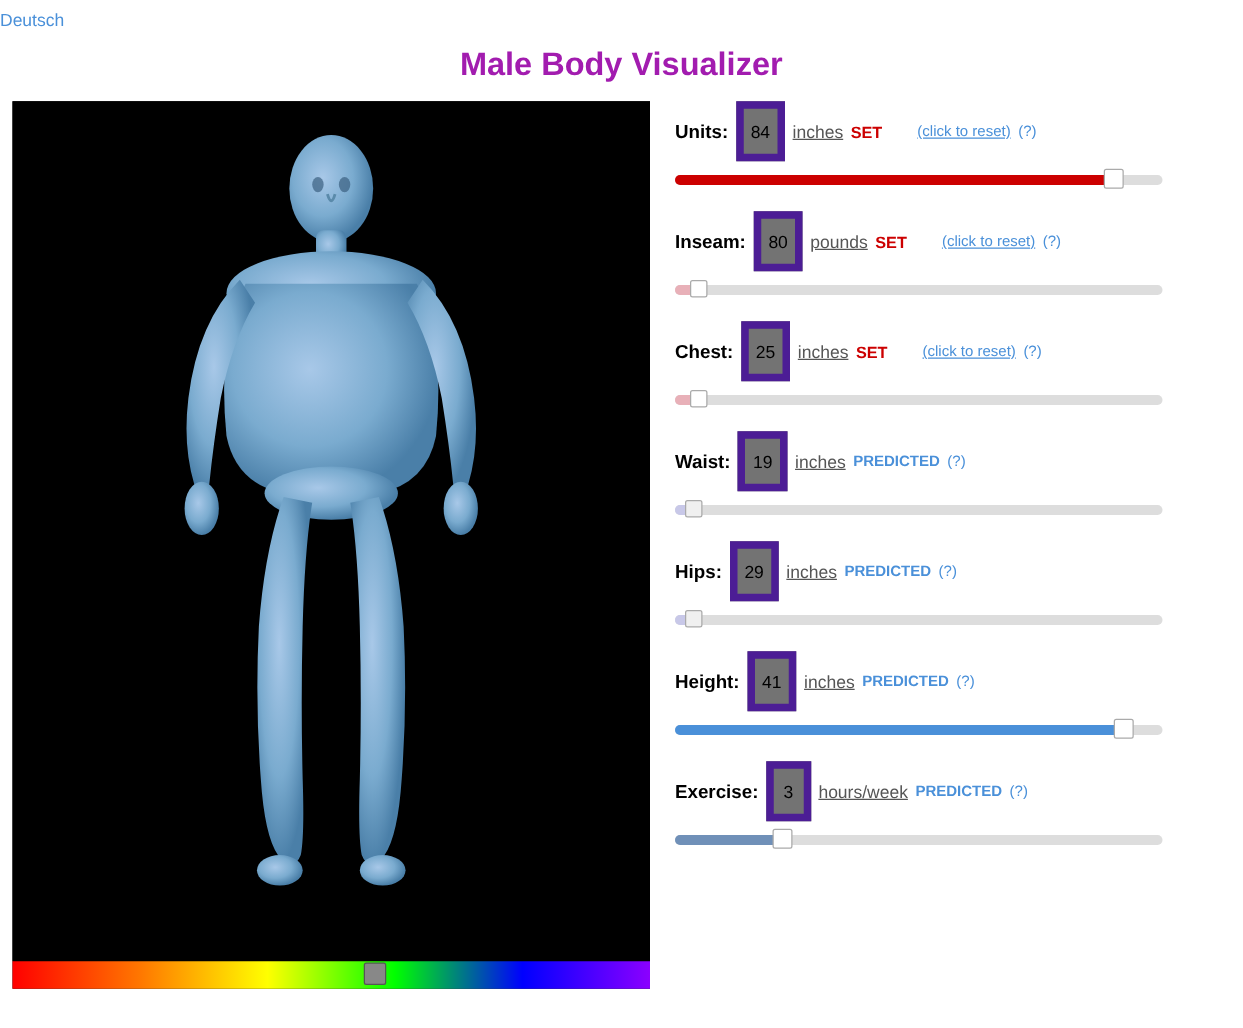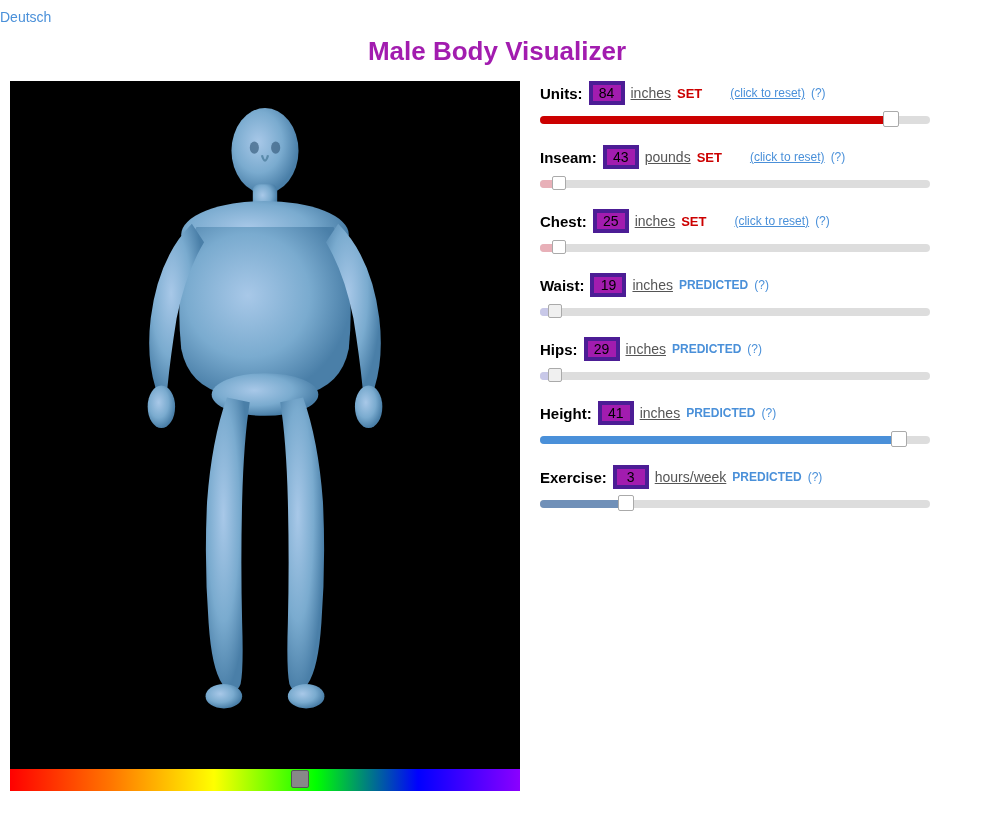--- a/index.html
+++ b/index.html
@@ -112,27 +112,27 @@
       margin-bottom: 6px;
       font-size: 15px;
     }
 
     .measurement-label {
       font-weight: bold;
       font-size: 15px;
     }
 
     .measurement-value-box {
-      border: 4px solid #4c1d95;
-      padding: 0 6px;
+      border: 6px solid #4c1d95;
+      padding: 10px 6px;
       font-size: 14px;
       color: #000;
       min-width: 36px;
       text-align: center;
-      background: #a21caf;
+      background: #737373;
     }
 
     .measurement-unit {
       font-size: 14px;
       color: #555;
       text-decoration: underline;
     }
 
     .status-set {
       color: #cc0000;
@@ -332,21 +332,21 @@
       <div class="slider-container">
         <div class="slider-track"></div>
         <div class="slider-fill height-fill"></div>
         <div class="slider-thumb height-thumb"></div>
       </div>
     </div>
 
     <div class="measurement-row">
       <div class="measurement-label-row">
         <span class="measurement-label">Inseam:</span>
-        <span class="measurement-value-box">43</span>
+        <span class="measurement-value-box">80</span>
         <span class="measurement-unit">pounds</span>
         <span class="status-set">SET</span>
         <a class="reset-link" href="#">(click to reset)</a>
         <a class="help-link" href="#">(?)</a>
       </div>
       <div class="slider-container">
         <div class="slider-track"></div>
         <div class="slider-fill weight-fill"></div>
         <div class="slider-thumb weight-thumb"></div>
       </div>

